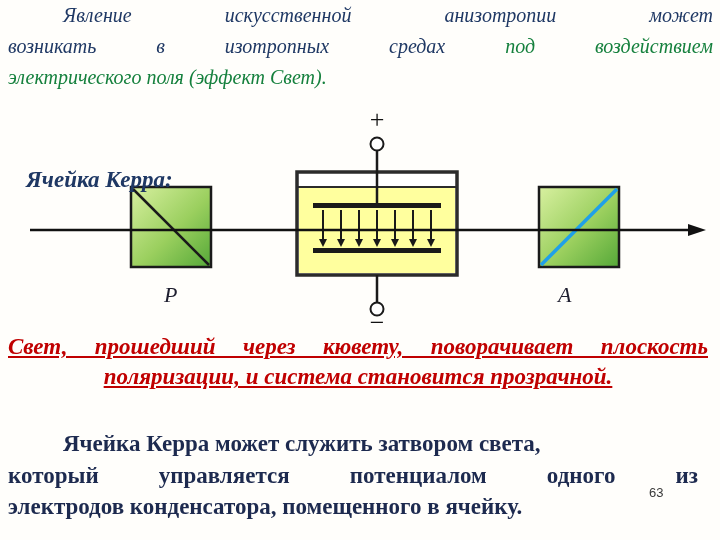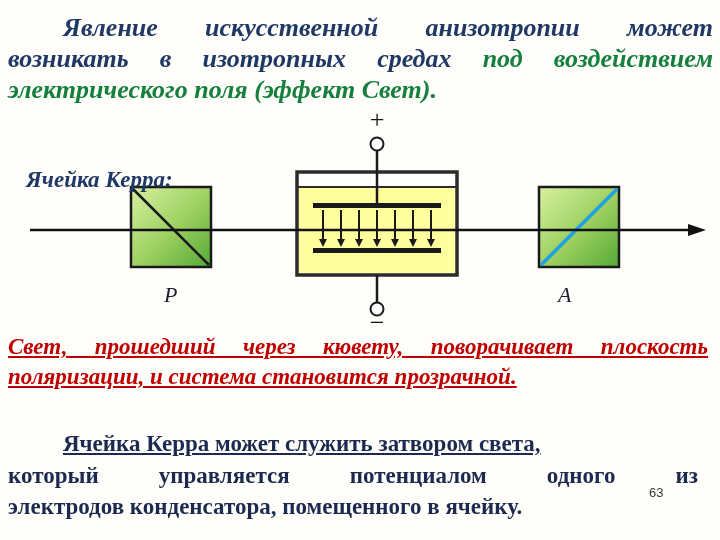--- a/index.html
+++ b/index.html
@@ -5,41 +5,41 @@
   * { margin:0; padding:0; box-sizing:border-box; }
   html,body { width:720px; height:540px; }
   body {
     position:relative; width:720px; height:540px; overflow:hidden;
     background:#fffefb;
     font-family:"Liberation Serif", serif;
   }
   .abs { position:absolute; }
 
   
-  .title { left:8px; top:12px; width:705px; font-weight:bold; font-style:italic;
-           font-size:26px; line-height:31px; }
+  .title { left:8px; top:0; width:705px; font-weight:normal; font-style:italic;
+           font-size:20px; line-height:31px; }
   .tline { display:block; text-align:justify; }
   .tl1 { text-indent:55px; text-align-last:justify; }
   .tl2 { text-align-last:justify; }
   .navy { color:#1F3864; }
   .red  { color:#15803d; }
 
   .kerr-heading { left:26px; top:127px; font-weight:bold; font-style:italic;
                   font-size:23px; color:#1F3864;margin-top:40px; }
 
   
   .red-par { left:8px; top:332px; width:700px; font-weight:bold; font-style:italic;
              font-size:23px; line-height:30px; color:#C00000;text-decoration:underline; }
   .rl1 { display:block; text-align:justify; text-align-last:justify; }
-  .rl2 { display:block; }
+  .rl2 { display:block;text-align:center; }
 
   
   .final { left:8px; top:428px; width:690px; font-weight:bold;
            font-size:23px; line-height:31.5px; color:#1D2A4F; }
-  .fl1 { display:block; text-indent:55px;text-decoration:underline; }
+  .fl1 { display:block; text-indent:55px; }
   .fl2 { display:block; text-align:justify; text-align-last:justify; }
   .fl3 { display:block; }
 
   .pagenum { left:649px; top:485px; font-family:"Liberation Sans", sans-serif;
              font-size:13px; color:#3a3a3a; }
 
   .diagram { left:0; top:0; }
   .svgtext { font-family:"Liberation Serif", serif; }
   .pa-label { font-style:italic; font-size:22px; fill:#1f1f30; }
   .term-label { font-size:26px; fill:#111; }

